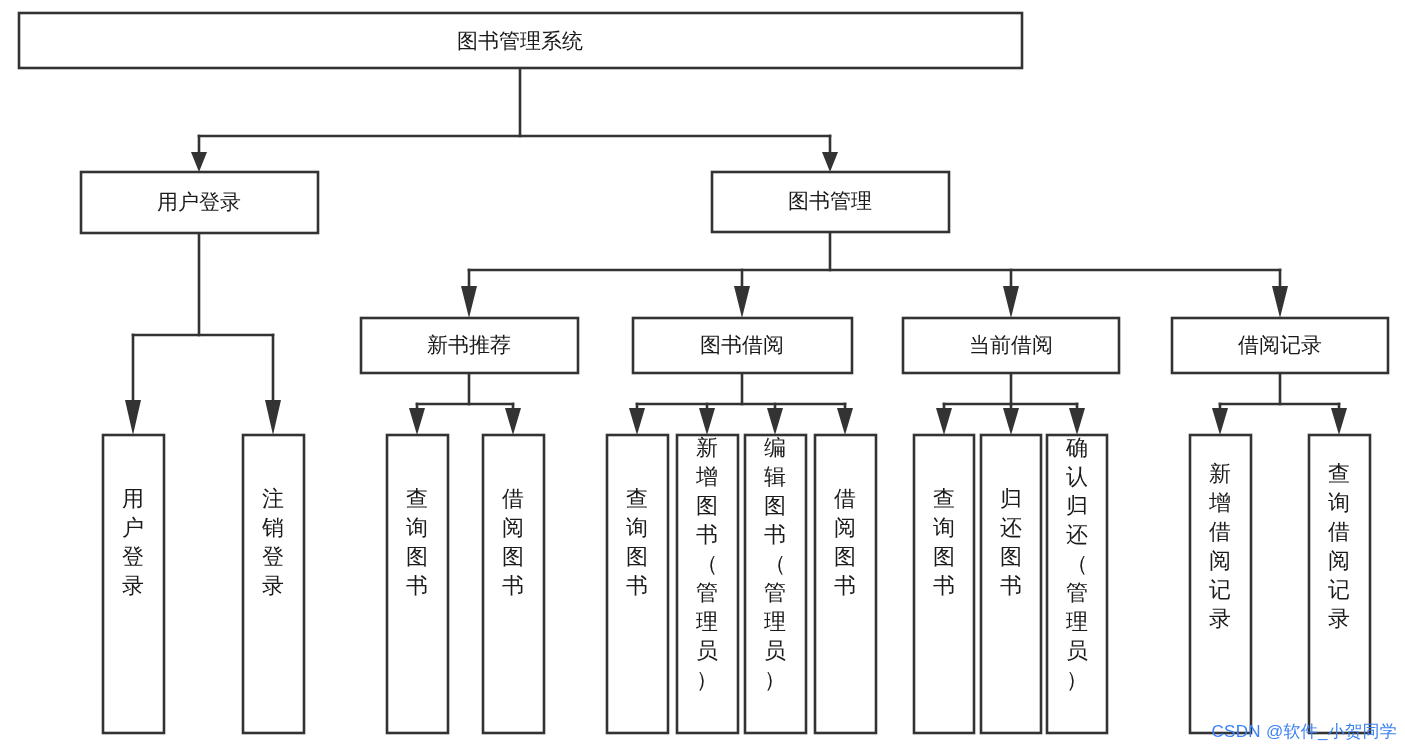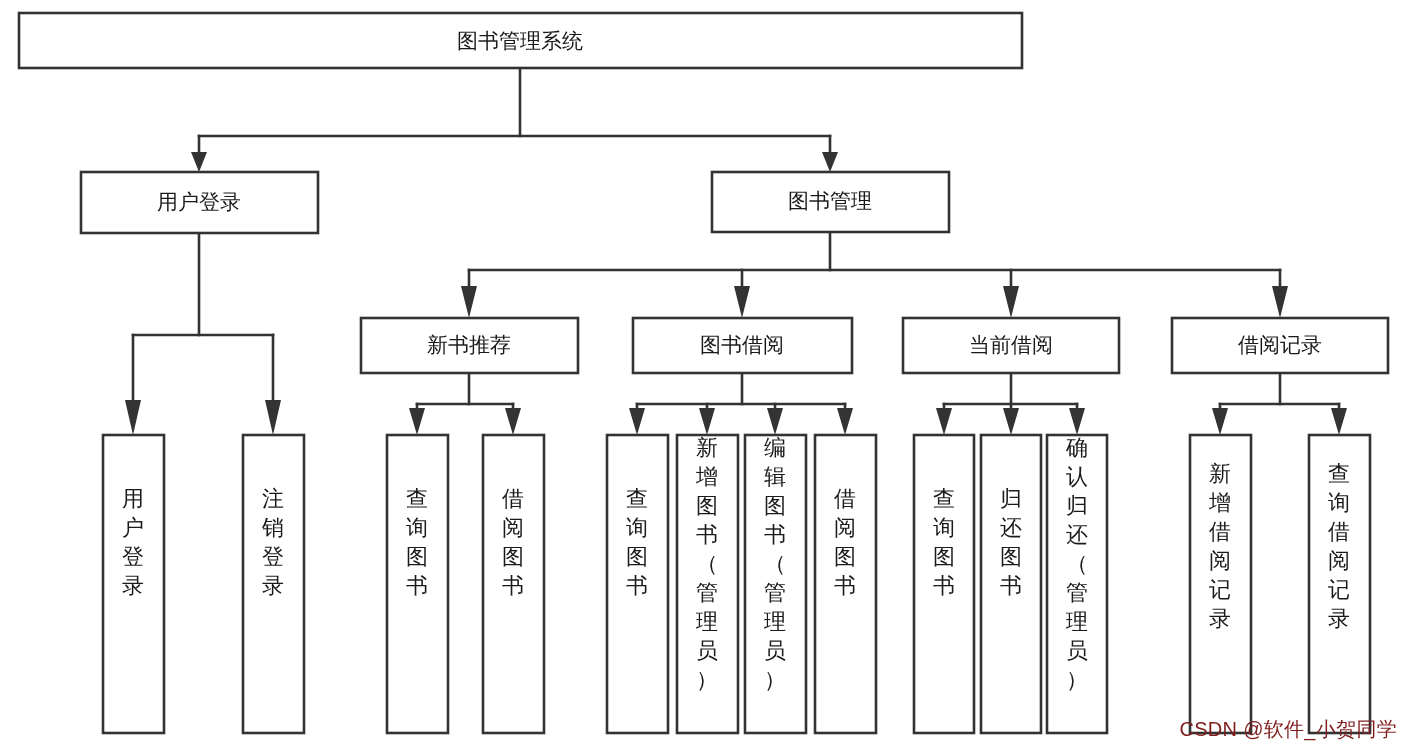--- a/index.html
+++ b/index.html
@@ -45,22 +45,22 @@
   }
   .arrow-head {
     fill: #333333;
     stroke: none;
   }
   .watermark {
     position: absolute;
     right: 8px;
     bottom: 4px;
     font-family: "Liberation Sans", "DejaVu Sans", sans-serif;
-    font-size: 20px;
-    color: #7f1d1d;
+    font-size: 17px;
+    color: #3b82f6;
     white-space: nowrap;
     letter-spacing: 0.3px;
   }
 </style>
 </head>
 <body>
 
 <svg id="diagram" viewBox="0 0 1405 747" xmlns="http://www.w3.org/2000/svg">
 
   <g>

